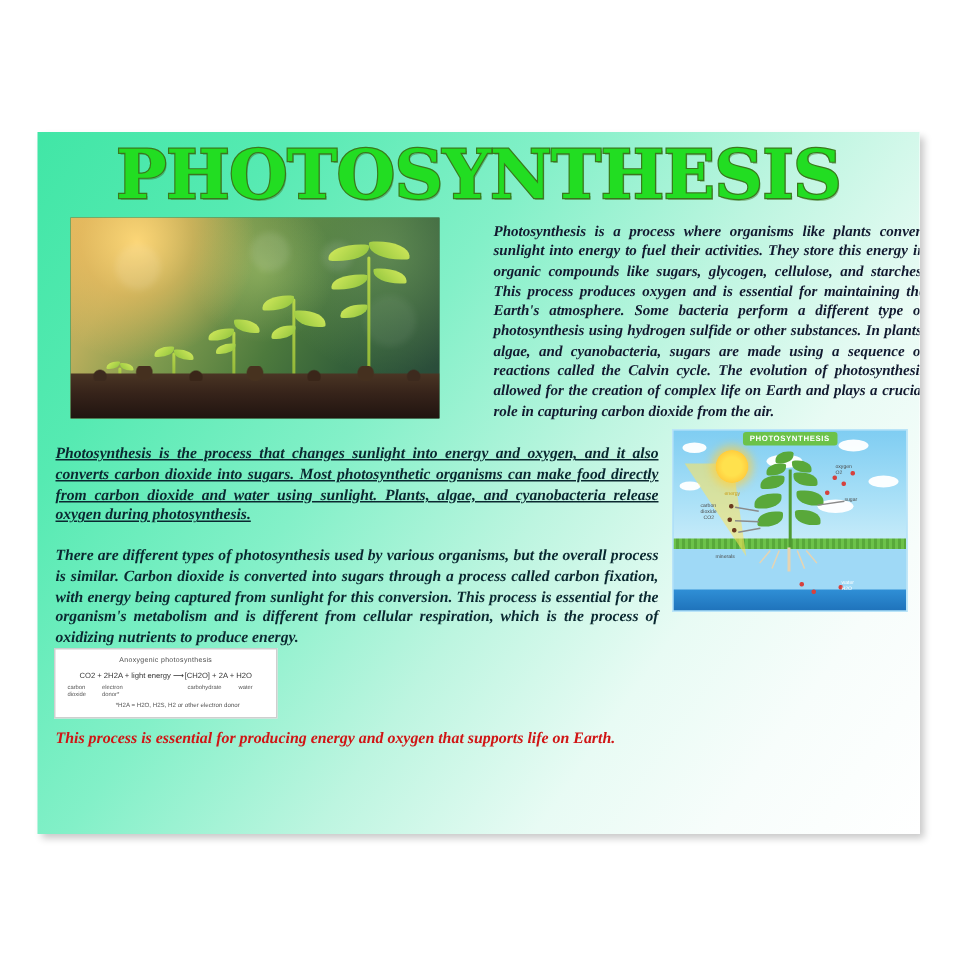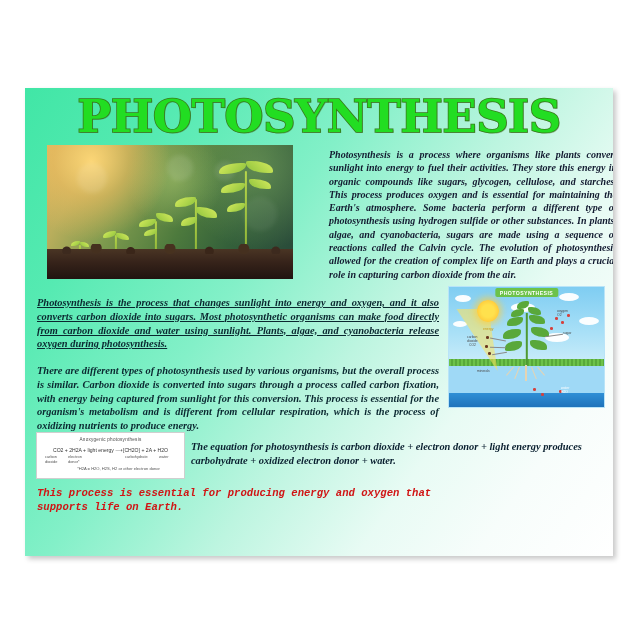--- a/index.html
+++ b/index.html
@@ -153,21 +153,20 @@
     color: #0a2030;
     text-align: left;
   }
   #para-conclusion {
     left: 12px;
     top: 398px;
     width: 430px;
     font-size: 10.6px;
     color: #d01515;
     text-align: left;
-    font-family: Liberation Mono, monospace;
   }
 
   
   #equation-card {
     position: absolute;
     left: 11px;
     top: 344px;
     width: 147px;
     height: 45px;
     background: #ffffff;
@@ -377,21 +376,20 @@
       <div class="leaf" style="right:2px;top:18px;width:22px;height:10px;transform:scaleX(-1);"></div>
       <div class="leaf" style="left:8px;top:42px;width:18px;height:9px;"></div>
     </div>
 
     <div class="soil"></div>
   </div>
 
   <div class="para" id="para-intro">Photosynthesis is a process where organisms like plants convert sunlight into energy to fuel their activities. They store this energy in organic compounds like sugars, glycogen, cellulose, and starches. This process produces oxygen and is essential for maintaining the Earth's atmosphere. Some bacteria perform a different type of photosynthesis using hydrogen sulfide or other substances. In plants, algae, and cyanobacteria, sugars are made using a sequence of reactions called the Calvin cycle. The evolution of photosynthesis allowed for the creation of complex life on Earth and plays a crucial role in capturing carbon dioxide from the air.</div>
   <div class="para" id="para-left-1">Photosynthesis is the process that changes sunlight into energy and oxygen, and it also converts carbon dioxide into sugars. Most photosynthetic organisms can make food directly from carbon dioxide and water using sunlight. Plants, algae, and cyanobacteria release oxygen during photosynthesis.</div>
   <div class="para" id="para-left-2">There are different types of photosynthesis used by various organisms, but the overall process is similar. Carbon dioxide is converted into sugars through a process called carbon fixation, with energy being captured from sunlight for this conversion. This process is essential for the organism's metabolism and is different from cellular respiration, which is the process of oxidizing nutrients to produce energy.</div>
-  <div class="para" id="para-equation-text">The equation for photosynthesis is carbon dioxide + electron donor + light energy produces carbohydrate + oxidized electron donor + water.</div>
   <div class="para" id="para-conclusion">This process is essential for producing energy and oxygen that supports life on Earth.</div>
 
   <div id="equation-card">
     <div class="eq-title">Anoxygenic photosynthesis</div>
     <div class="eq-main">
       <span>CO2 + 2H2A + light energy</span>
       <span class="eq-arrow">⟶</span>
       <span>[CH2O] + 2A + H2O</span>
     </div>
     <div class="eq-labels">

